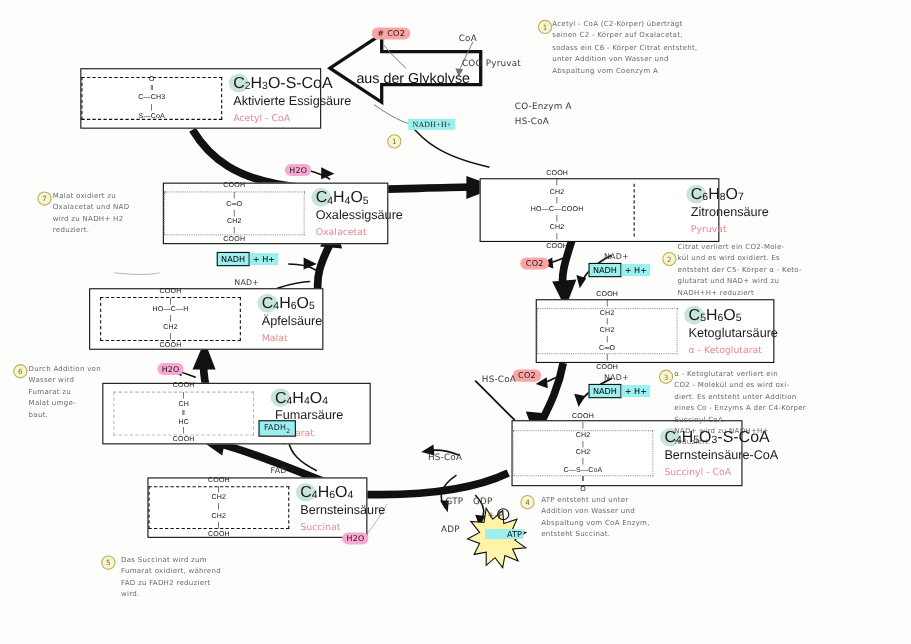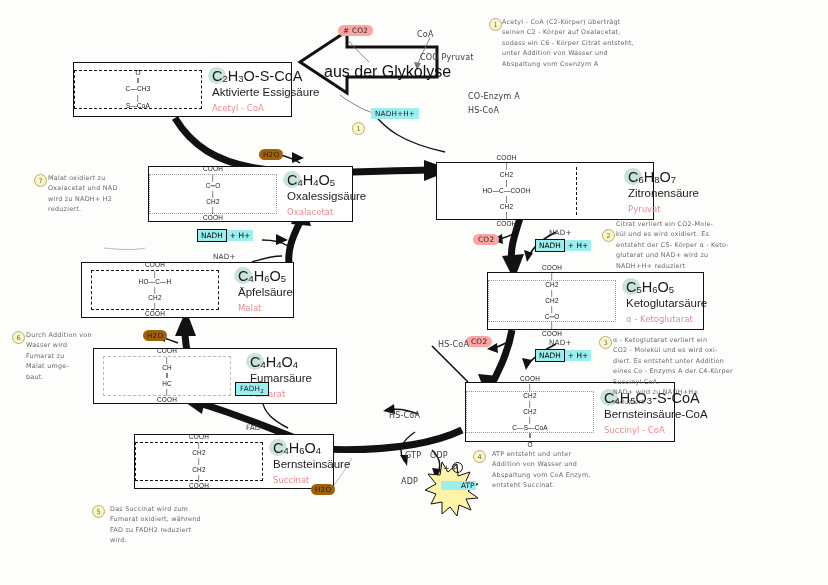--- a/index.html
+++ b/index.html
@@ -94,30 +94,30 @@
     position:absolute;
     font-family:"DejaVu Sans", sans-serif;
     font-size:7.2px;
     padding:1px 4px;
     white-space:nowrap;
     letter-spacing:.2px;
     color:#1c1c1c;
   }
   .pill.cyan{background:#9bf0ef;}
   .pill.cyanbox{background:#9bf0ef;border:1.2px solid #111;}
-  .pill.yellow{background:#a16207;border-radius:7px;}
+  .pill.yellow{background:#f9a8d4;border-radius:7px;}
   .pill.co2{background:#fca5a5;border-radius:8px;font-size:7.4px;padding:1px 5px;}
 
   .nadh-grp{position:absolute;font-size:7.4px;font-family:"DejaVu Sans", sans-serif;white-space:nowrap;}
   .nadh-grp .b1{background:#9bf0ef;border:1.2px solid #111;padding:1px 3px;}
   .nadh-grp .b2{background:#9bf0ef;padding:1px 3px;}
 
   
   .glyk-label{
-    position:absolute;font-size:16px;color:#111;white-space:nowrap;
+    position:absolute;font-size:13px;color:#111;white-space:nowrap;
   }
   .atptxt{
     position:absolute;font-family:"DejaVu Sans", sans-serif;font-size:7.4px;
     color:#111;background:#9bf0ef;padding:0 2px;
   }
 
   svg{position:absolute;left:0;top:0;overflow:visible;}
 </style>
 </head>
 <body>
@@ -196,21 +196,21 @@
     <path d="M646,418 C630,414 618,412 606,412" fill="none" stroke="#aaa" stroke-width=".8"></path>
     <path d="M600,288 C586,286 576,284 566,282" fill="none" stroke="#aaa" stroke-width=".8"></path>
 
     <polygon points="442,462 448,472 457,464 458,476 470,472 465,483 478,484 468,491 478,498 466,499 471,510 459,505 457,516 450,507 442,514 442,502 431,504 436,494 425,490 436,484 428,474 440,475" fill="#fff3a8" stroke="#111" stroke-width="1"></polygon>
   </svg>
 
   <div class="glyk-label" style="left:324px;top:63px;">aus der Glykolyse</div>
   <div class="lbl big" style="left:420px;top:53px;">COO Pyruvat</div>
   <div class="lbl big" style="left:417px;top:30px;">CoA</div>
   <div class="pill co2" style="left:338px;top:25px;"># CO2</div>
-  <div class="pill cyan" style="left:371px;top:108px;">NADH+H+</div>
+  <div class="pill cyan" style="left:371px;top:108px;font-family:Liberation Serif, serif;">NADH+H+</div>
   <div class="numbadge" style="left:352px;top:122px;">1</div>
   <div class="lbl big" style="left:468px;top:92px;">CO-Enzym A</div>
   <div class="lbl big" style="left:468px;top:106px;">HS-CoA</div>
 
   <div class="mbox" style="left:73px;top:62px;width:219px;height:55px;">
     <div class="struct">
       <div class="inner solid-l">
           <div class="formula-art">O
 ‖
 C—CH3

